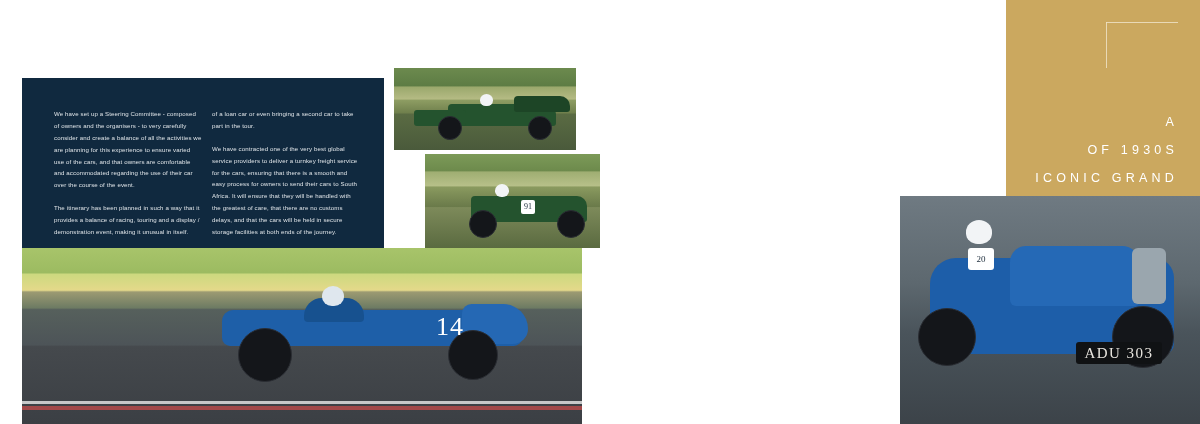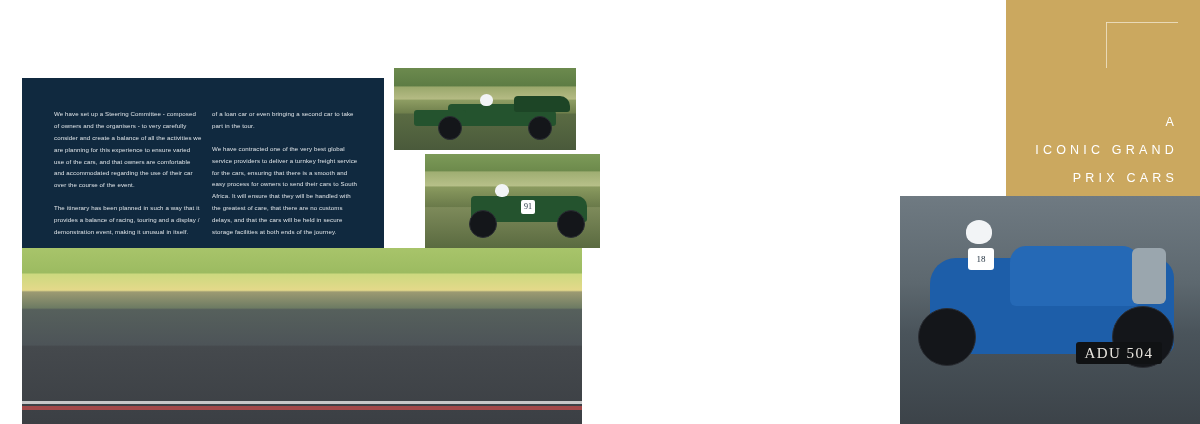--- a/index.html
+++ b/index.html
@@ -273,46 +273,56 @@
       <div class="car-green" style="left:46px; top:42px; width:116px; height:26px;"></div>
       <div class="helmet" style="left:70px; top:30px; width:14px; height:13px;"></div>
       <div class="wheel" style="left:44px; top:56px; width:26px; height:26px;"></div>
       <div class="wheel" style="left:132px; top:56px; width:26px; height:26px;"></div>
       <div style="position:absolute; left:96px; top:46px; width:14px; height:14px; background:#ffffff; border-radius:2px; color:#1b2b3a; font-size:8px; text-align:center; line-height:14px; font-family:'Liberation Serif',serif;">91</div>
     </div>
 
     <div class="photo photo-c">
       <div class="track-line"></div>
       <div class="track-line2"></div>
+      <div class="bluecar">
+        <div class="bc-body"></div>
+        <div class="bc-nose"></div>
+        <div class="bc-cockpit"></div>
+        <div class="helmet" style="left:110px; top:-2px; width:22px; height:20px; background:#dfe7ee;"></div>
+        <div class="wheel" style="left:26px; top:40px; width:52px; height:52px;"></div>
+        <div class="wheel" style="left:236px; top:42px; width:48px; height:48px;"></div>
+        <div class="bc-number">14</div>
+      </div>
     </div>
   </div>
 
   <div class="right-page">
 
     
 
     
 
     
   </div>
 
   <div class="gold-panel"></div>
   <div class="corner-rule-v"></div>
   <div class="corner-rule-h"></div>
 
   <div class="hero-title">
     <div>A</div>
+    <div>OF 1930S</div>
     <div>ICONIC GRAND</div>
     <div>PRIX CARS</div>
   </div>
 
   <div class="photo-d">
     <div class="rc-body"></div>
     <div class="rc-bonnet"></div>
     <div class="rc-grille"></div>
     <div class="helmet" style="left:66px; top:24px; width:26px; height:24px;"></div>
     <div class="wheel" style="left:18px; top:112px; width:56px; height:56px;"></div>
     <div class="wheel" style="left:212px; top:110px; width:60px; height:60px;"></div>
-    <div class="rc-roundel">18</div>
-    <div class="rc-plate">ADU 504</div>
+    <div class="rc-roundel">20</div>
+    <div class="rc-plate">ADU 303</div>
   </div>
 
 </div>
 
 </body></html>

